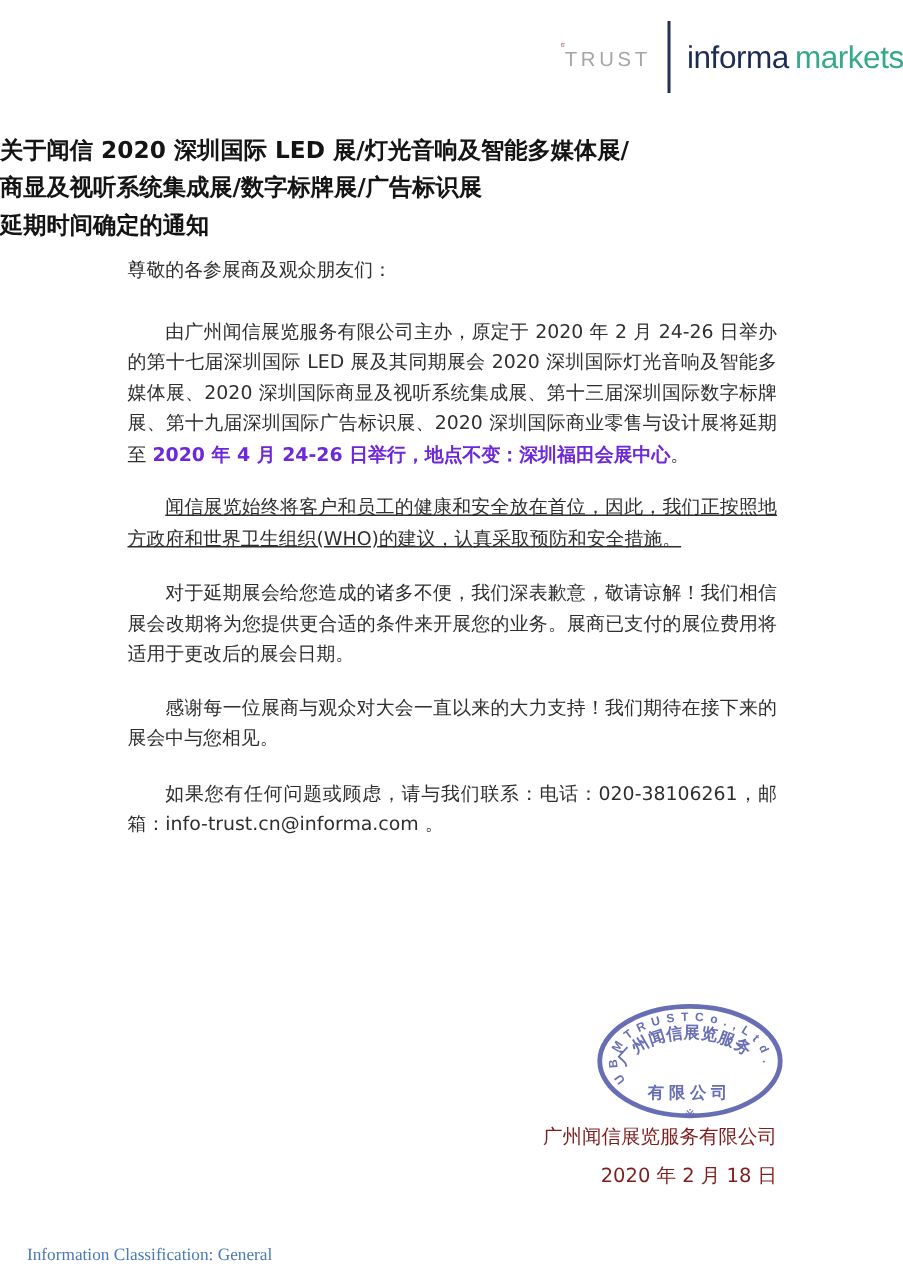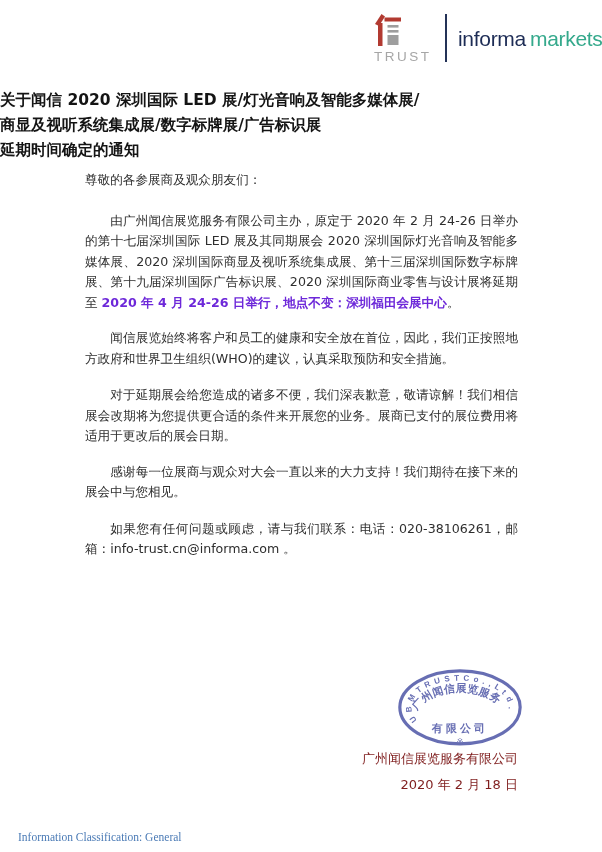--- a/index.html
+++ b/index.html
@@ -18,22 +18,22 @@
     position: absolute;
     top: 13px;
     left: 374px;
     display: flex;
     align-items: flex-start;
     gap: 11px;
   }
   .trust-block {
     width: 60px;
     display: flex;
-    flex-direction: column;
-    align-items: flex-start;
+    flex-direction: row;
+    align-items: flex-end;
   }
   .trust-label {
     margin-top: 2px;
     font-size: 13.5px;
     letter-spacing: 2.5px;
     color: #a6a6a6;
     font-family: "Liberation Sans", sans-serif;
   }
   .header-divider {
     width: 2px;
@@ -70,21 +70,21 @@
     left: 85px;
     width: 433px;
     font-size: 12.6px;
     line-height: 20.5px;
     color: #2e2e2e;
     text-align: justify;
   }
   .content p { text-indent: 2em; }
   .content p.salutation { text-indent: 0; margin-bottom: 20px; }
   .p1 { margin-bottom: 15px; }
-  .p2 { margin-bottom: 16px; }
+  .p2 { margin-bottom: 16px; text-decoration: underline; }
   .p3 { margin-bottom: 14px; }
   .p4 { margin-bottom: 15px; }
   .p5 { margin-bottom: 16px; }
   .p6 { margin-bottom: 0; }
   .bold-highlight { font-weight: bold; color: #6d28d9; }
 
   
   .signature {
     position: absolute;
     top: 746px;

